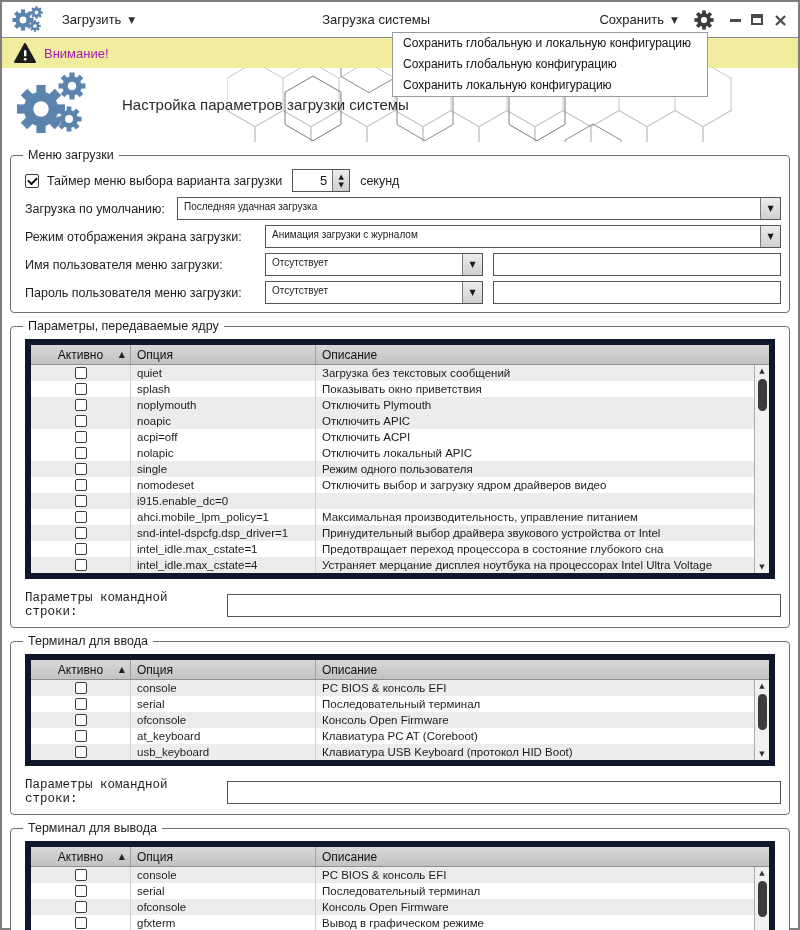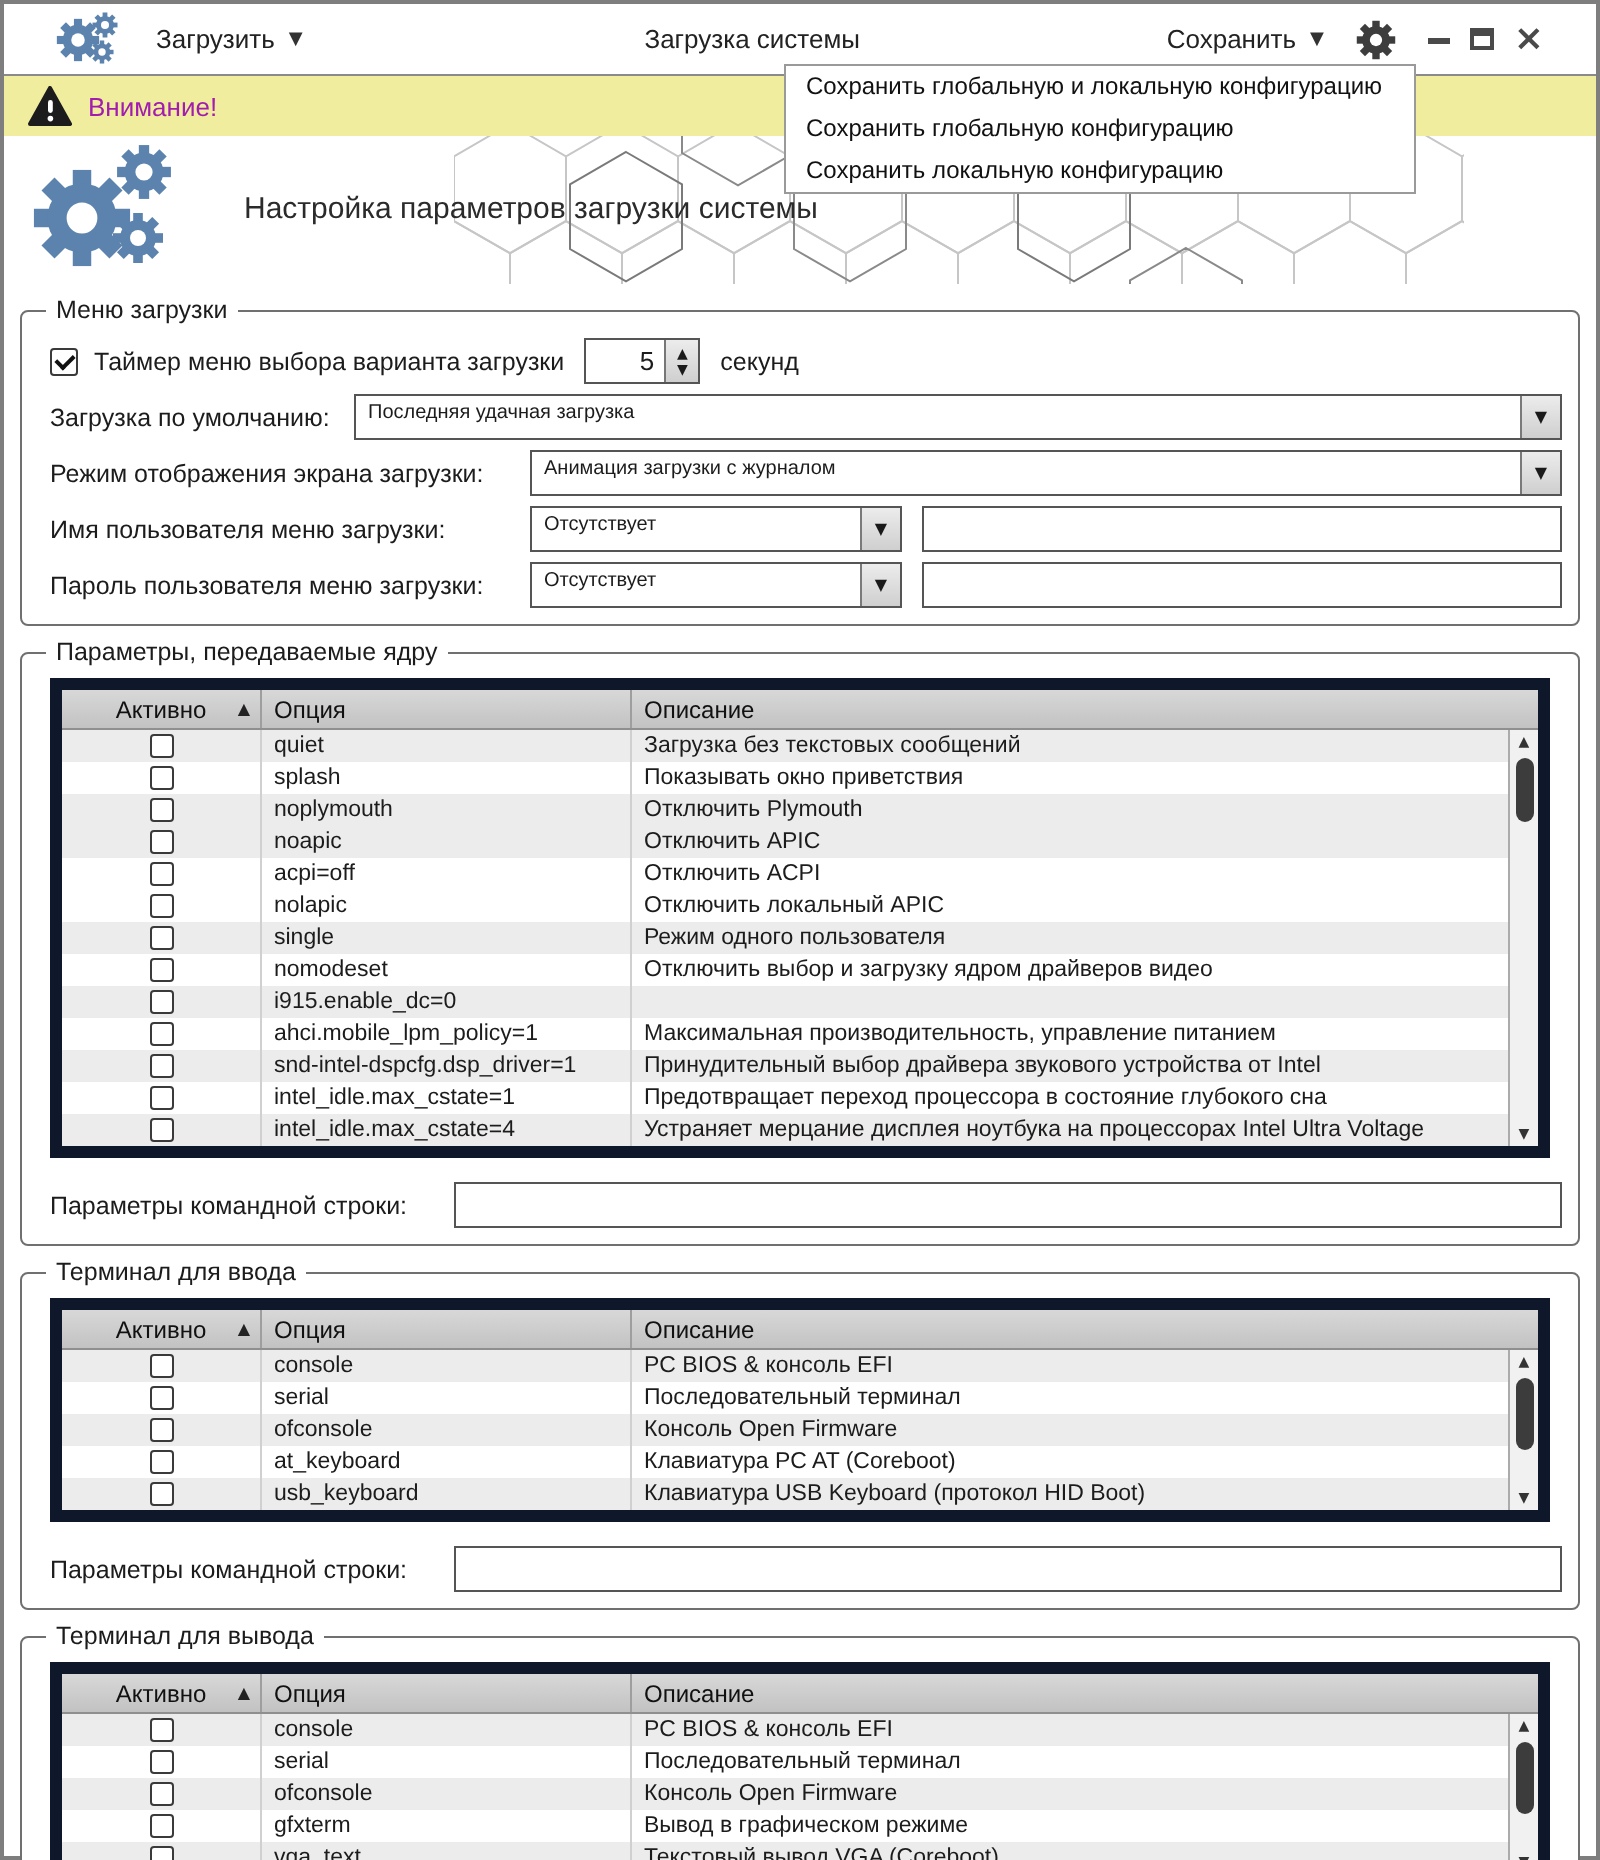--- a/index.html
+++ b/index.html
@@ -5,21 +5,21 @@
   * { margin:0; padding:0; box-sizing:border-box; }
   html,body { width:800px; height:930px; overflow:hidden; background:#fff;
               font-family:"Liberation Sans", sans-serif; color:#1c1c1c; }
   .glyph { font-family:"DejaVu Sans", sans-serif; }
 
   .window { width:800px; height:930px; border:2px solid #7e7e7e; background:#fff;
             display:flex; flex-direction:column; position:relative; }
 
   
   .toolbar { height:36px; border-bottom:1px solid #8a8a8a; display:flex; align-items:center;
-             padding:0 26px; gap:14px; position:relative; background:#fff; flex:0 0 auto; }
+             padding:0 10px; gap:14px; position:relative; background:#fff; flex:0 0 auto; }
   .logo { width:36px; height:28px; color:var(--accent,#5b83ad); }
   .tb-btn { display:inline-flex; align-items:center; gap:7px; border:none; background:none;
             font-family:inherit; font-size:13px; color:#222; cursor:pointer; }
   .dd-arrow { font-size:9px; color:#333; }
   .tb-title { position:absolute; left:47%; transform:translateX(-50%); font-size:13px; color:#222; }
   .tb-right { margin-left:auto; display:flex; align-items:center; gap:16px; }
   .tb-gear { width:20px; height:20px; color:#3d3d3d; cursor:pointer; }
   .win-controls { display:flex; align-items:center; gap:10px; }
   .wc-min { width:11px; height:3px; background:#4a4a4a; margin-top:2px; cursor:pointer; }
   .wc-max { width:12px; height:11px; border:2px solid #4a4a4a; border-top:4px solid #4a4a4a; cursor:pointer; }
@@ -66,21 +66,21 @@
   .spin-val { flex:1; font-size:13px; text-align:right; padding:3px 5px 0 0; }
   .spin-btns { width:17px; border-left:1px solid #777; background:linear-gradient(#e9e9e9,#cicfcf,#cfcfcf);
                background:linear-gradient(#ececec,#cfcfcf); display:flex; flex-direction:column;
                align-items:center; justify-content:center; }
   .spin-btns span { font-size:7px; line-height:8px; color:#1a1a1a; }
 
   
   .combo { display:inline-flex; height:23px; border:1px solid #555; background:#fff;
            align-items:stretch; cursor:pointer; min-width:0; }
   .combo-grow { flex:1; }
-  .combo-med { width:186px; flex:0 0 auto;justify-content:center; }
+  .combo-med { width:218px; flex:0 0 auto;justify-content:center; }
   .combo-text { flex:1; font-size:10px; padding:3px 6px 0; white-space:nowrap; overflow:hidden; }
   .combo-arrow { width:20px; border-left:1px solid #7a7a7a; background:linear-gradient(#ececec,#cfcfcf);
                  display:flex; align-items:center; justify-content:center; font-size:8px; color:#1a1a1a; }
 
   input.text { height:23px; border:1px solid #555; font-family:inherit; font-size:12.5px;
                padding:0 5px; background:#fff; min-width:0; }
   .gap10 { width:10px; flex:0 0 auto; }
   .flex1 { flex:1; }
 
   
@@ -103,21 +103,21 @@
              height:100%; display:flex; align-items:center; }
 
   .vscroll { position:absolute; right:0; top:20px; bottom:0; width:15px; background:#f1f1f1;
              border-left:1px solid #ababab; display:flex; flex-direction:column; align-items:center; }
   .vs-arrow { font-size:7px; color:#333; height:12px; line-height:12px; cursor:pointer; }
   .vs-thumb { width:9px; background:#3c3c3c; border-radius:5px; margin-top:2px; cursor:grab; }
   .vs-spacer { flex:1; }
   .thumb-sm { height:32px; }
   .thumb-lg { height:36px; }
 
-  .cmdrow { display:flex; align-items:center; margin:7px 0 0 6px; }
+  .cmdrow { display:flex; align-items:center; margin:7px 0 0 6px;font-family:Liberation Mono, monospace; }
   .cmd-lbl { width:202px; flex:0 0 auto; font-size:12.5px; }
 </style>
 </head>
 <body>
 
 <svg width="0" height="0" style="position:absolute" aria-hidden="true">
   <defs>
     <symbol id="gear8" viewBox="-13 -13 26 26">
       <rect x="-2.4" y="-12.5" width="4.8" height="25" fill="currentColor"></rect>
       <rect x="-2.4" y="-12.5" width="4.8" height="25" fill="currentColor" transform="rotate(45)"></rect>

